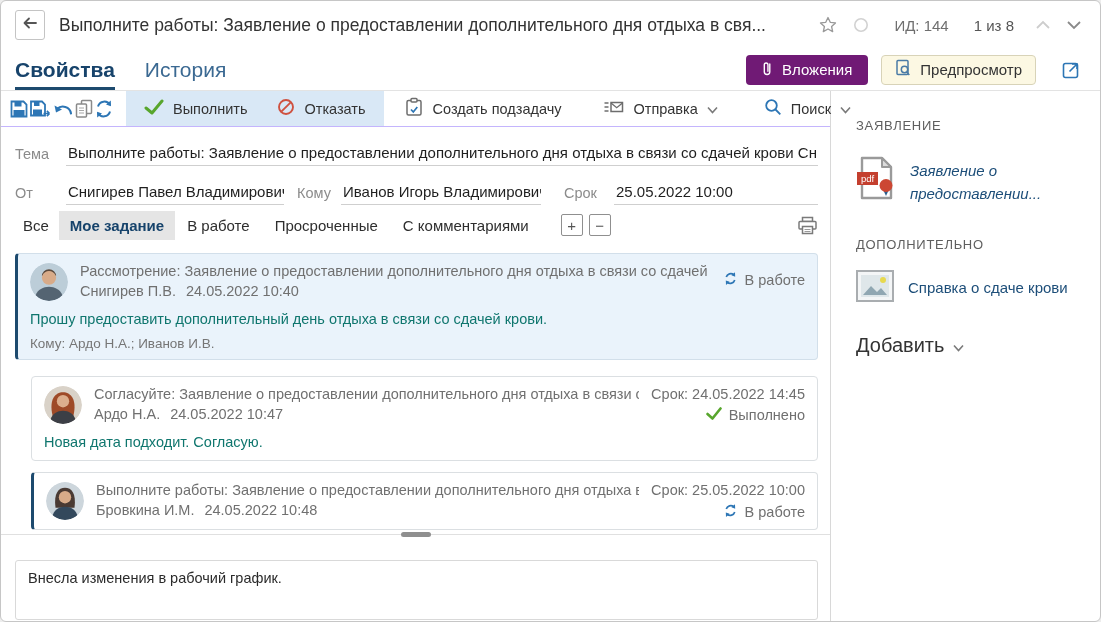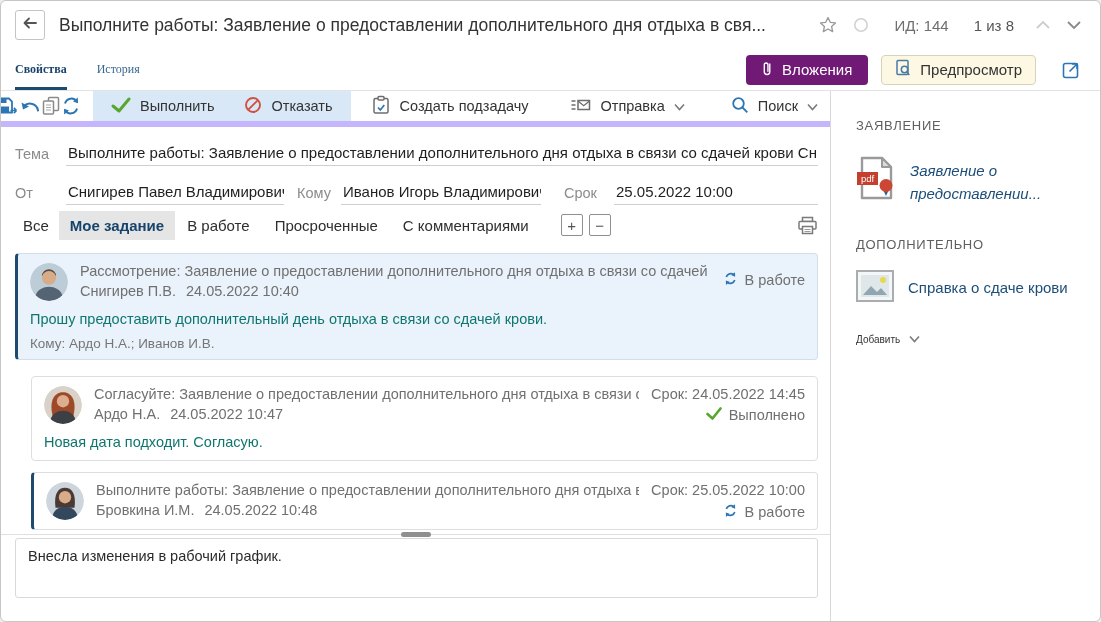--- a/index.html
+++ b/index.html
@@ -14,36 +14,36 @@
               display:flex; align-items:center; justify-content:center; background:#fff; cursor:pointer; flex:none; }
   .doc-title { margin-left:14px; font-size:17.5px; color:#333; white-space:nowrap; overflow:hidden; flex:0 1 auto; }
   .tb-right { margin-left:auto; display:flex; align-items:center; gap:15px; flex:none; }
   .tb-right .txt { font-size:15px; color:#6f6f6f; white-space:nowrap; }
   .tb-right .pager { margin-left:10px; color:#555; }
   .icon-btn { display:flex; align-items:center; justify-content:center; cursor:pointer; background:none; border:none; }
 
   
   .tabrow { height:42px; border-bottom:1px solid #e3e3e3; display:flex; align-items:stretch;
             padding:0 18px 0 14px; flex:none; }
-  .tab { display:flex; align-items:center; font-size:12px; color:#3b6992; margin-right:30px;
-         border-bottom:3px solid transparent; padding-top:3px; cursor:pointer;font-family:Liberation Serif, serif; }
+  .tab { display:flex; align-items:center; font-size:21px; color:#3b6992; margin-right:30px;
+         border-bottom:3px solid transparent; padding-top:3px; cursor:pointer; }
   .tab.active { color:#17436b; font-weight:bold; border-bottom-color:#1d4a6e; }
   .tabrow-right { margin-left:auto; display:flex; align-items:center; gap:13px; }
   .btn-attach { height:30px; background:#701a75; color:#fff; border:none; border-radius:4px;
                 display:flex; align-items:center; gap:9px; padding:0 16px; font-size:15px; cursor:pointer;justify-content:center; }
   .btn-preview { height:30px; background:#fcf8e3; color:#333; border:1px solid #d8d3b8; border-radius:4px;
                  display:flex; align-items:center; gap:9px; padding:0 13px; font-size:15px; cursor:pointer; }
 
   
   .bodyrow { flex:1; display:flex; min-height:0; }
   .main { width:830px; flex:none; border-right:1px solid #d8d8d8; display:flex; flex-direction:column; min-height:0; }
   .side { flex:1; padding:27px 14px 0 25px; }
 
   
-  .toolbar { height:36px; flex:none; border-bottom:6px solid #c4b5fd; display:flex; align-items:stretch; padding-left:24px;justify-content:flex-end; }
+  .toolbar { height:36px; flex:none; border-bottom:1px solid #c4b5fd; display:flex; align-items:stretch; padding-left:8px; }
   .tool-ico { width:40px; display:flex; align-items:center; justify-content:center; cursor:pointer; }
   .tsep { width:1px; background:#dcdcdc; margin:7px 4px; }
   .action-panel { background:#d9e8f6; display:flex; align-items:center; gap:30px; padding:0 18px; margin-left:4px; }
   .action { display:flex; align-items:center; gap:9px; font-size:14.5px; color:#333; cursor:pointer; white-space:nowrap; }
   .tool-lbl { display:flex; align-items:center; gap:9px; font-size:14.5px; color:#333;
               padding:0 12px; cursor:pointer; white-space:nowrap; }
 
   
   .form { padding:17px 12px 0 14px; flex:none; }
   .frow { display:flex; align-items:flex-end; }
@@ -85,36 +85,36 @@
   .cauthor { color:#707070; font-size:14.5px; margin-top:4px; white-space:nowrap; }
   .cauthor .dt { margin-left:10px;margin-top:24px; }
   .cmeta { flex:none; text-align:right; color:#707070; font-size:14.5px; }
   .cdue { margin-bottom:5px; white-space:nowrap; }
   .cstatus { display:flex; align-items:center; justify-content:flex-end; gap:7px; white-space:nowrap; }
   .cmeta-status-only { padding-top:8px; }
   .cbody { margin-top:10px; font-size:14.5px; color:#0f766e; }
   .cfooter { margin-top:9px; font-size:13.5px; color:#767676; }
 
   
-  .bottom { flex:none; height:87px; border-top:1px solid #e0e0e0; position:relative; padding:3px 12px 0 14px; }
+  .bottom { flex:none; height:87px; border-top:1px solid #e0e0e0; position:relative; padding:25px 12px 0 14px; }
   .grip { position:absolute; top:-3px; left:50%; transform:translateX(-50%); width:30px; height:5px;
           border-radius:3px; background:#8f8f8f; cursor:row-resize; }
   .comment-box { height:60px; border:1px solid #d9d9d9; border-radius:3px; padding:9px 12px;
                  font-size:14.5px; color:#2b2b2b; cursor:text; }
 
   
   .sechead { color:#5f5f5f; font-size:13px; letter-spacing:0.7px; }
   .sec1 { margin-bottom:22px; }
   .docitem { display:flex; gap:14px; align-items:flex-end; cursor:pointer; }
   .doc1 { margin-bottom:32px; }
   .doclabel { color:#1d4e79; font-size:15px; line-height:1.55; }
   .doclabel.it { font-style:italic; width:140px; }
   .sec2 { margin-bottom:18px; }
   .doc2 { margin-bottom:28px; align-items:center; }
-  .addbtn { display:flex; align-items:flex-start; gap:9px; font-size:10px; color:#333; cursor:pointer; }
+  .addbtn { display:flex; align-items:flex-start; gap:9px; font-size:20px; color:#333; cursor:pointer; }
 </style>
 </head>
 <body>
 
 <div class="app">
 
   <div class="titlebar">
     <div class="back-btn">
       <span>
         <svg width="16" height="14" viewBox="0 0 16 14">

